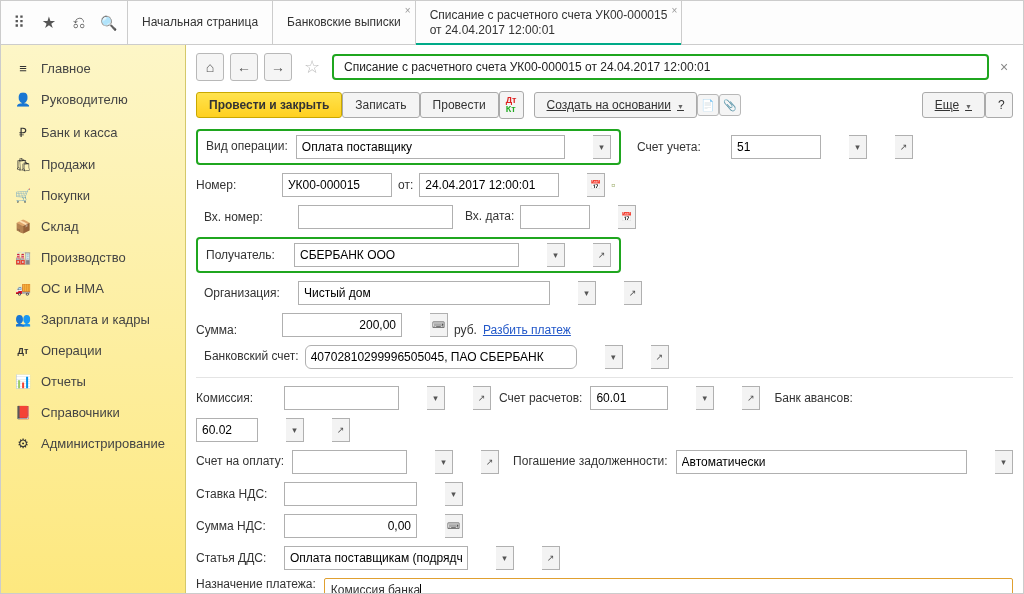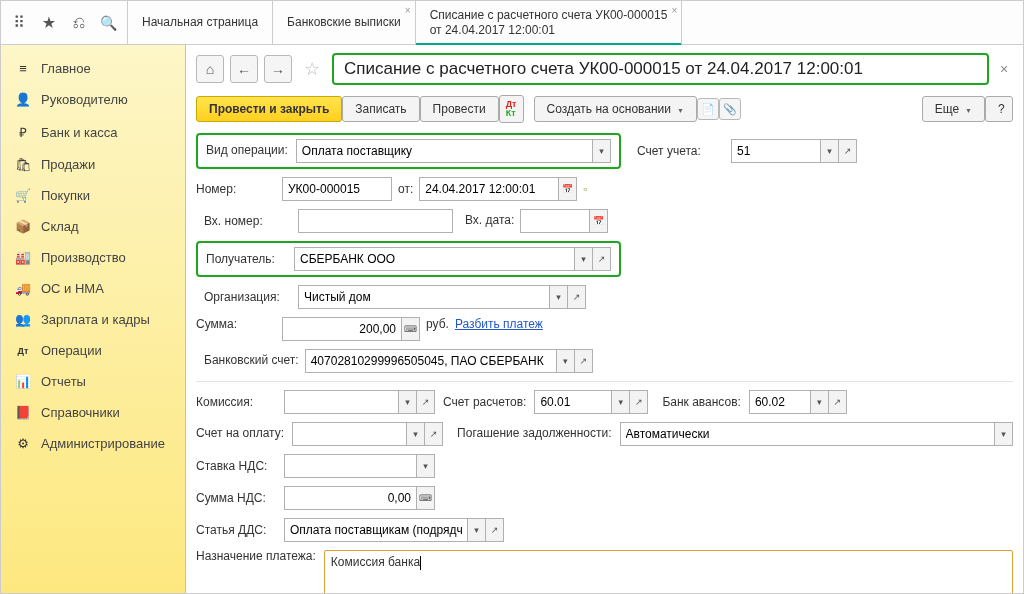--- a/index.html
+++ b/index.html
@@ -14,32 +14,32 @@
   .tab.active::after { content:""; position:absolute; bottom:-1px; left:0; right:0; height:2px; background:#0a8; }
   .tab-close { position:absolute; top:4px; right:4px; color:#999; font-size:10px; }
   .body { flex:1; display:flex; overflow:hidden; }
   .sidebar { width: 185px; background: linear-gradient(#fdf6c7, #fde87f); border-right:1px solid #d4c86a; padding:8px 0; }
   .side-item { display:flex; align-items:center; gap:10px; padding:8px 14px; color:#444; cursor:pointer; font-size:13px; }
   .side-ico { width:16px; text-align:center; color:#333; }
   .content { flex:1; background:#fff; padding:8px 10px; position:relative; overflow:hidden; }
   .titlebar { display:flex; align-items:center; gap:6px; margin-bottom:10px; }
   .icon-btn { width:28px; height:28px; border:1px solid #b8b8b8; border-radius:3px; background:#f5f5f5; display:flex; align-items:center; justify-content:center; cursor:pointer; font-size:14px; color:#555; }
   .icon-btn.small { width:22px; height:22px; font-size:11px; }
-  .title-box { flex:1; border:2px solid #1fa61f; border-radius:4px; padding:4px 10px; font-size:17px; color:#222; }
+  .title-box { flex:1; border:2px solid #1fa61f; border-radius:4px; padding:4px 10px; font-size:12px; color:#222; }
   .close-x { width:18px; height:18px; color:#888; cursor:pointer; display:flex; align-items:center; justify-content:center; font-size:14px; }
   .toolbar { display:flex; gap:0; margin-bottom:10px; flex-wrap:wrap; align-items:center; }
   .btn { padding:5px 12px; border:1px solid #aaa; border-radius:3px; background:#f4f4f4; cursor:pointer; font-size:12px; color:#333; }
   .btn-yellow { background: linear-gradient(#ffe34e, #ffd020); border-color:#c9a800; font-weight:bold; }
-  .btn-drop { display:flex; align-items:center; gap:4px; }
+  .btn-drop { display:flex; align-items:center; gap:4px;text-decoration:underline; }
   .form-row { display:flex; align-items:center; gap:8px; margin-bottom:8px; flex-wrap:wrap; }
   .lbl { min-width:80px; color:#333; font-size:12px; }
   .lbl.wide { min-width:80px; line-height:1.1; }
   .input { height:24px; border:1px solid #b0b0b0; padding:2px 5px; font-size:12px; background:#fff; }
   .input.right { text-align:right; }
-  .input-wrap { display:flex; align-items:center; }
+  .input-wrap { display:flex; align-items:center;gap:28px; }
   .input-btn { width:18px; height:24px; border:1px solid #b0b0b0; border-left:none; background:#f3f3f3; display:flex; align-items:center; justify-content:center; font-size:9px; cursor:pointer; color:#555; }
   .link { color:#2358c9; text-decoration:underline; cursor:pointer; }
   .highlight-box { border:2px solid #1fa61f; border-radius:4px; padding:4px 8px; display:flex; align-items:center; gap:8px; }
   .textarea-wrap { border:1px solid #e0a030; border-radius:2px; padding:4px 6px; height:58px; font-size:12px; color:#333; position:relative; }
   .cursor-blink { display:inline-block; width:1px; height:14px; background:#000; vertical-align:middle; animation: bl 1s infinite; }
   @keyframes bl { 50% { opacity:0; } }
   .left-col { width:425px; }
   .right-col { margin-left:8px; }
   .kv { display:flex; align-items:center; gap:6px; }
   .kv .lbl { min-width:88px; }
@@ -214,33 +214,33 @@
           <span class="lbl">Организация:</span>
           <div class="input-wrap">
             <input class="input" style="width: 252px;" value="Чистый дом">
             <div class="input-btn">▾</div>
             <div class="input-btn">↗</div>
           </div>
         </div>
       </div>
 
       <div class="form-row">
-        <div class="left-col" style="display:flex;align-items:flex-start;gap:6px;">
+        <div class="left-col" style="display:flex;align-items:flex-end;gap:6px;">
           <span class="lbl">Сумма:</span>
           <div class="input-wrap">
             <input class="input right" style="width: 120px;" value="200,00">
             <div class="input-btn">⌨</div>
           </div>
           <span>руб.</span>
           <span class="link">Разбить платеж</span>
         </div>
         <div class="kv right-col">
           <span class="lbl" style="line-height:1.1">Банковский счет:</span>
           <div class="input-wrap">
-            <input class="input" style="width: 252px;" value="40702810299996505045, ПАО СБЕРБАНК">
+            <input class="input" style="width: 272px; border-radius: 6px;" value="40702810299996505045, ПАО СБЕРБАНК">
             <div class="input-btn">▾</div>
             <div class="input-btn">↗</div>
           </div>
         </div>
       </div>
 
       <div style="border-top:1px solid #e4e4e4;margin:4px 0 8px;"></div>
 
       <div class="form-row">
         <span class="lbl">Комиссия:</span>

